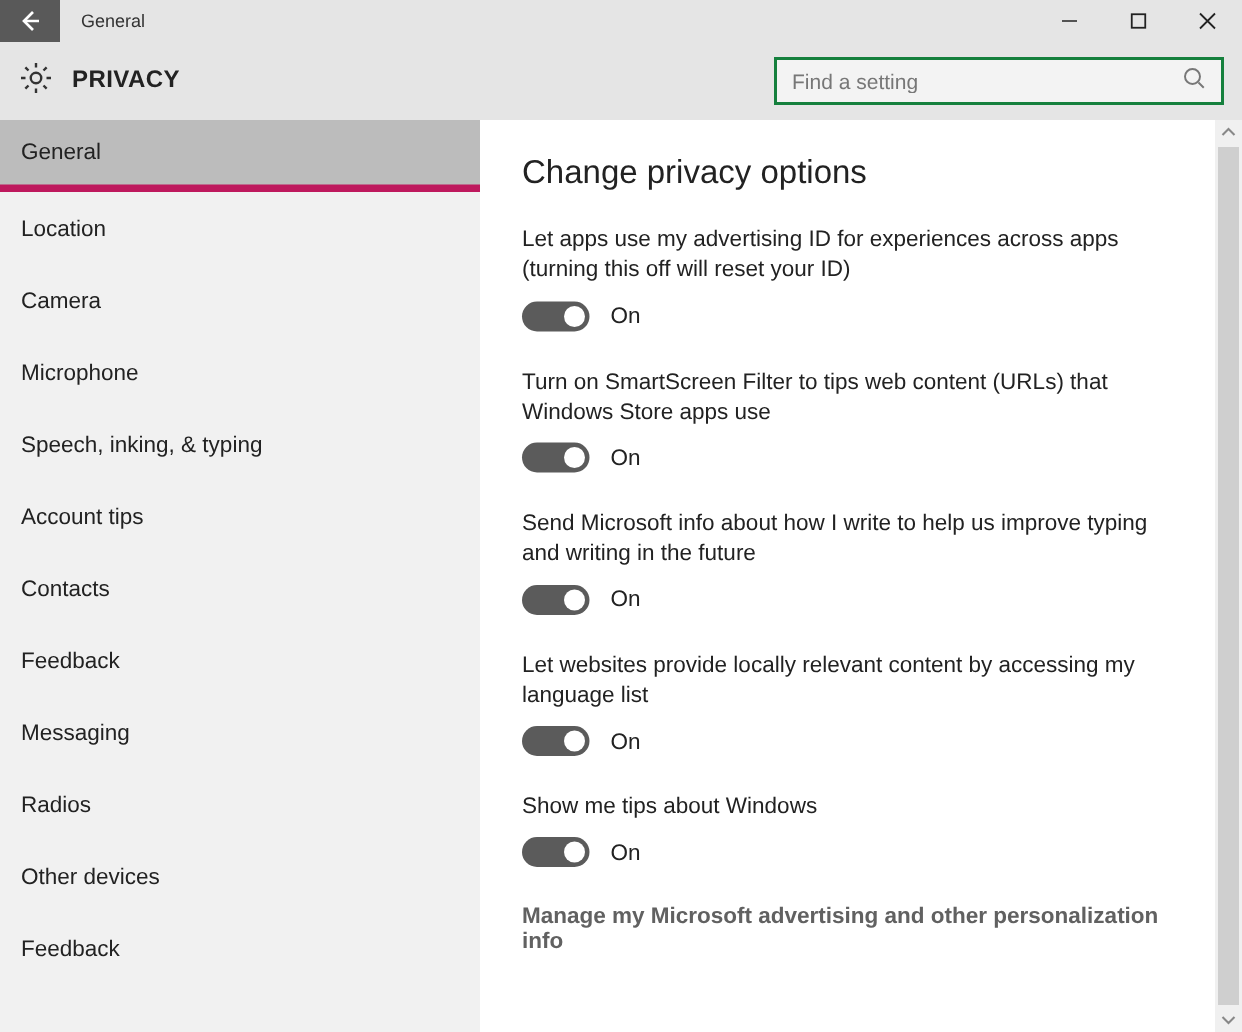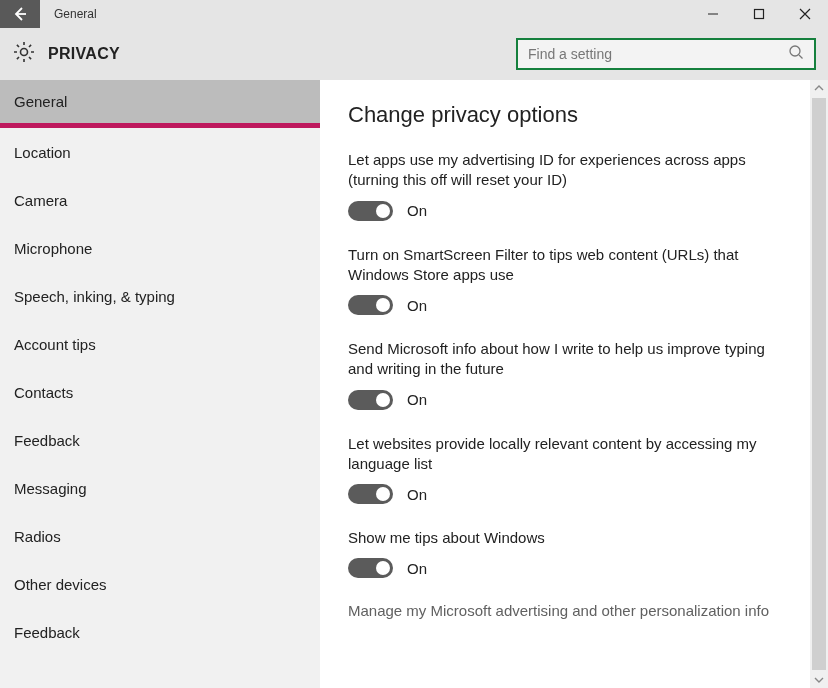--- a/index.html
+++ b/index.html
@@ -35,21 +35,21 @@
 
     .page-title { font-size: 22px; font-weight: 400; color: #222; margin-bottom: 22px; }
     .setting-block { margin-bottom: 24px; }
     .setting-desc { font-size: 15px; color: #222; line-height: 1.35; margin-bottom: 10px; }
 
     .toggle-row { display: flex; align-items: center; }
     .toggle { width: 45px; height: 20px; border-radius: 10px; background: #5b5b5b; position: relative; display:inline-block; }
     .toggle::after { content:''; position:absolute; right:3px; top:3px; width:14px; height:14px; border-radius:50%; background:#fff; }
     .toggle-label { margin-left: 14px; font-size: 15px; color: #222; }
 
-    .link-text { font-size: 15px; color: #616161; margin-bottom: 20px; }
+    .link-text { font-size: 15px; color: #616161; margin-bottom: 20px; font-weight: bold; }
   </style>
 </head>
 <body>
 
 <div class="titlebar">
   <div class="back-btn">
     <svg width="18" height="18" viewBox="0 0 18 18">
         <path d="M11 3 L5 9 L11 15" stroke="#fff" stroke-width="1.8" fill="none"></path>
         <path d="M5 9 H15" stroke="#fff" stroke-width="1.8"></path>
       </svg>

